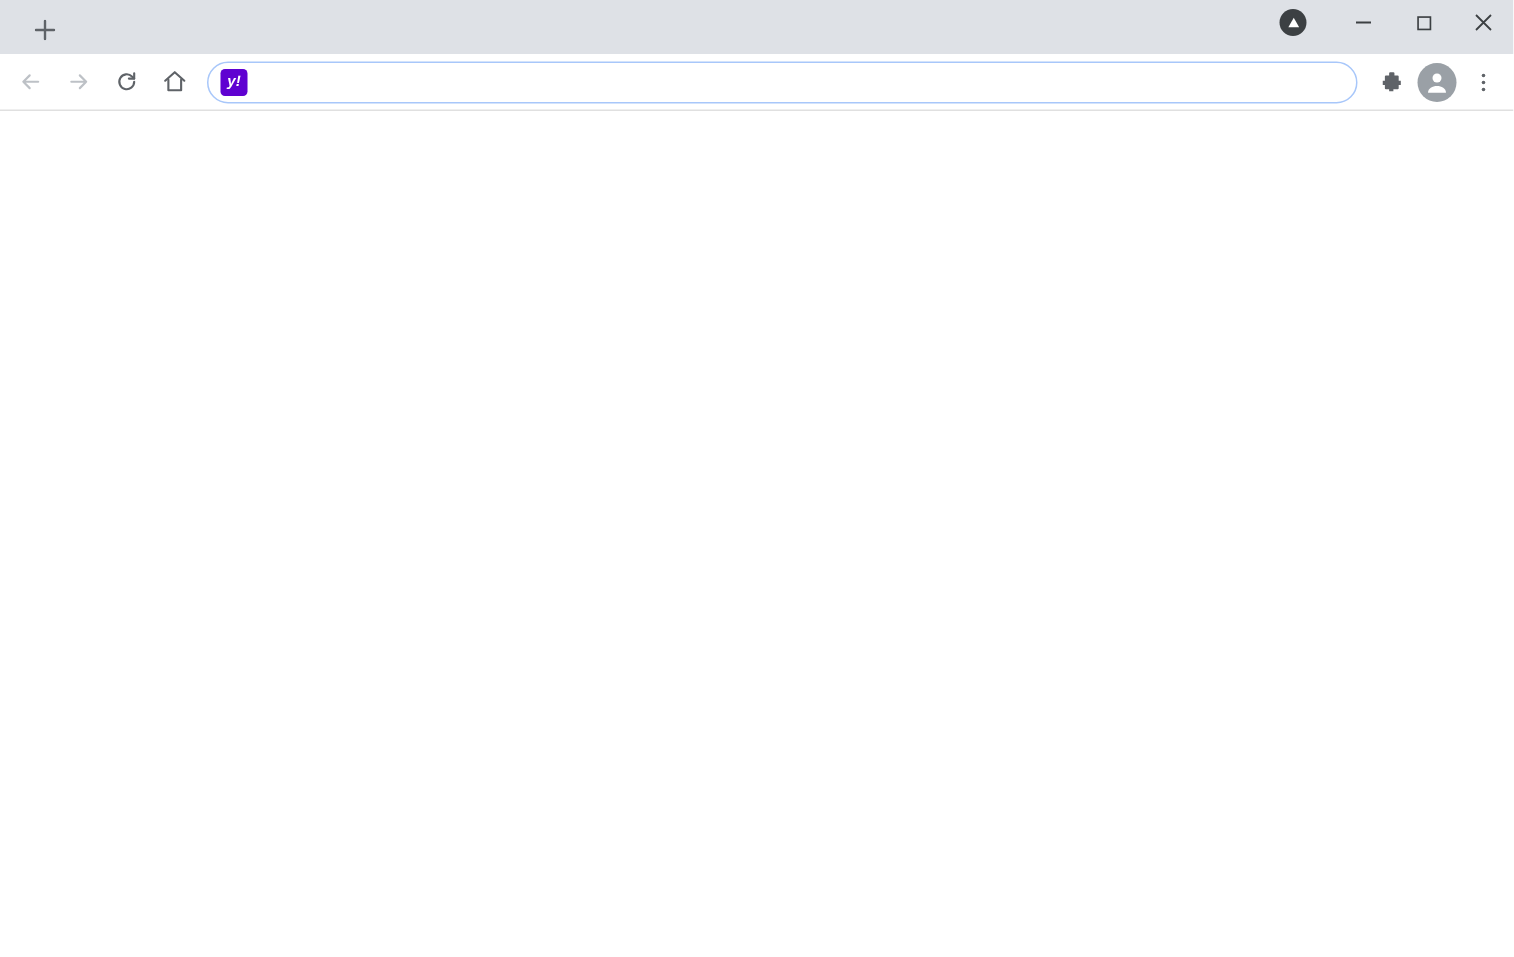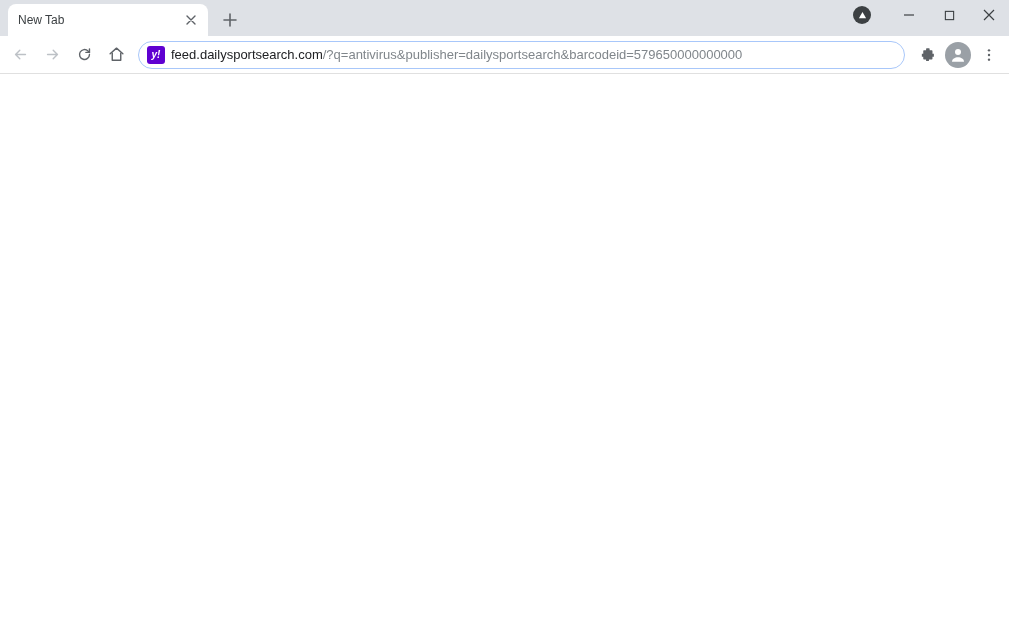--- a/index.html
+++ b/index.html
@@ -184,28 +184,20 @@
     height: calc(638px - 36px - 38px);
     background: #ffffff;
   }
 
   svg { display:block; }
 </style>
 </head>
 <body>
 
 <div class="tab-strip">
-  <div class="tab">
-    <span class="tab-title">New Tab</span>
-    <span class="close-x">
-      <svg width="10" height="10" viewBox="0 0 10 10">
-          <path d="M1 1 L9 9 M9 1 L1 9" stroke="currentColor" stroke-width="1.4" stroke-linecap="round"></path>
-        </svg>
-    </span>
-  </div>
   <div class="new-tab-btn">
     <svg width="14" height="14" viewBox="0 0 14 14">
         <path d="M7 1 V13 M1 7 H13" stroke="currentColor" stroke-width="1.6" stroke-linecap="round"></path>
       </svg>
   </div>
 
   <div class="window-controls">
     <div class="avast-badge">
       <svg width="9" height="9" viewBox="0 0 10 10">
           <path d="M5 1 L9 8 L1 8 Z" fill="#ffffff"></path>
@@ -248,23 +240,20 @@
   </div>
   <div class="nav-btn">
     <svg width="17" height="17" viewBox="0 0 24 24">
         <path d="M3 11 L12 3 L21 11" fill="none" stroke="currentColor" stroke-width="2" stroke-linecap="round" stroke-linejoin="round"></path>
         <path d="M6 10 V20 H18 V10" fill="none" stroke="currentColor" stroke-width="2" stroke-linecap="round" stroke-linejoin="round"></path>
       </svg>
   </div>
 
   <div class="omnibox">
     <div class="site-icon">y!</div>
-    <div class="url">
-      <span class="host">feed.dailysportsearch.com</span><span class="rest">/?q=antivirus&amp;publisher=dailysportsearch&amp;barcodeid=579650000000000</span>
-    </div>
   </div>
 
   <div class="right-icons">
     <div class="ext-btn">
       <svg width="17" height="17" viewBox="0 0 24 24">
           <path d="M10 3h4a1 1 0 0 1 1 1v2h3a1 1 0 0 1 1 1v4h2v4h-2v3a1 1 0 0 1 -1 1h-4v2h-4v-2H7a1 1 0 0 1 -1 -1v-3H4v-4h2V7a1 1 0 0 1 1 -1h3V4a1 1 0 0 1 1 -1z" fill="currentColor"></path>
         </svg>
     </div>
     <div class="avatar">
       <svg width="18" height="18" viewBox="0 0 24 24">

